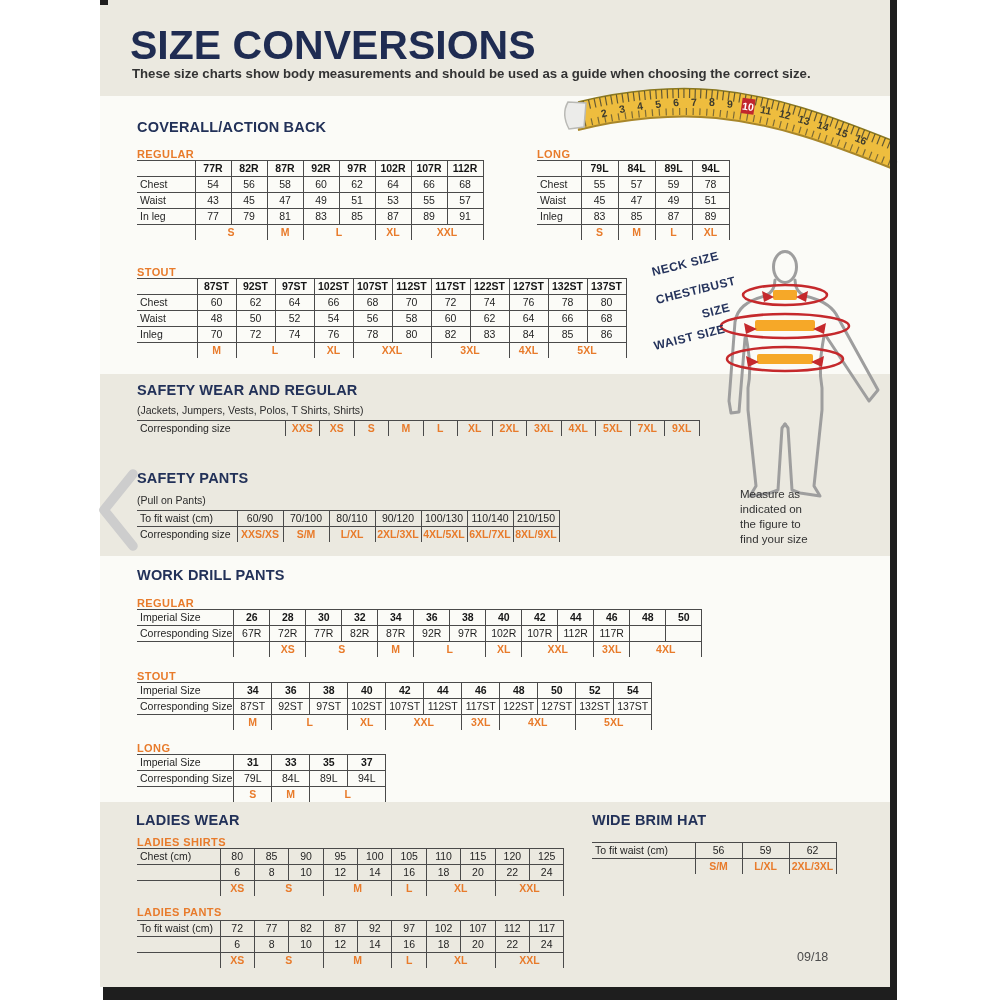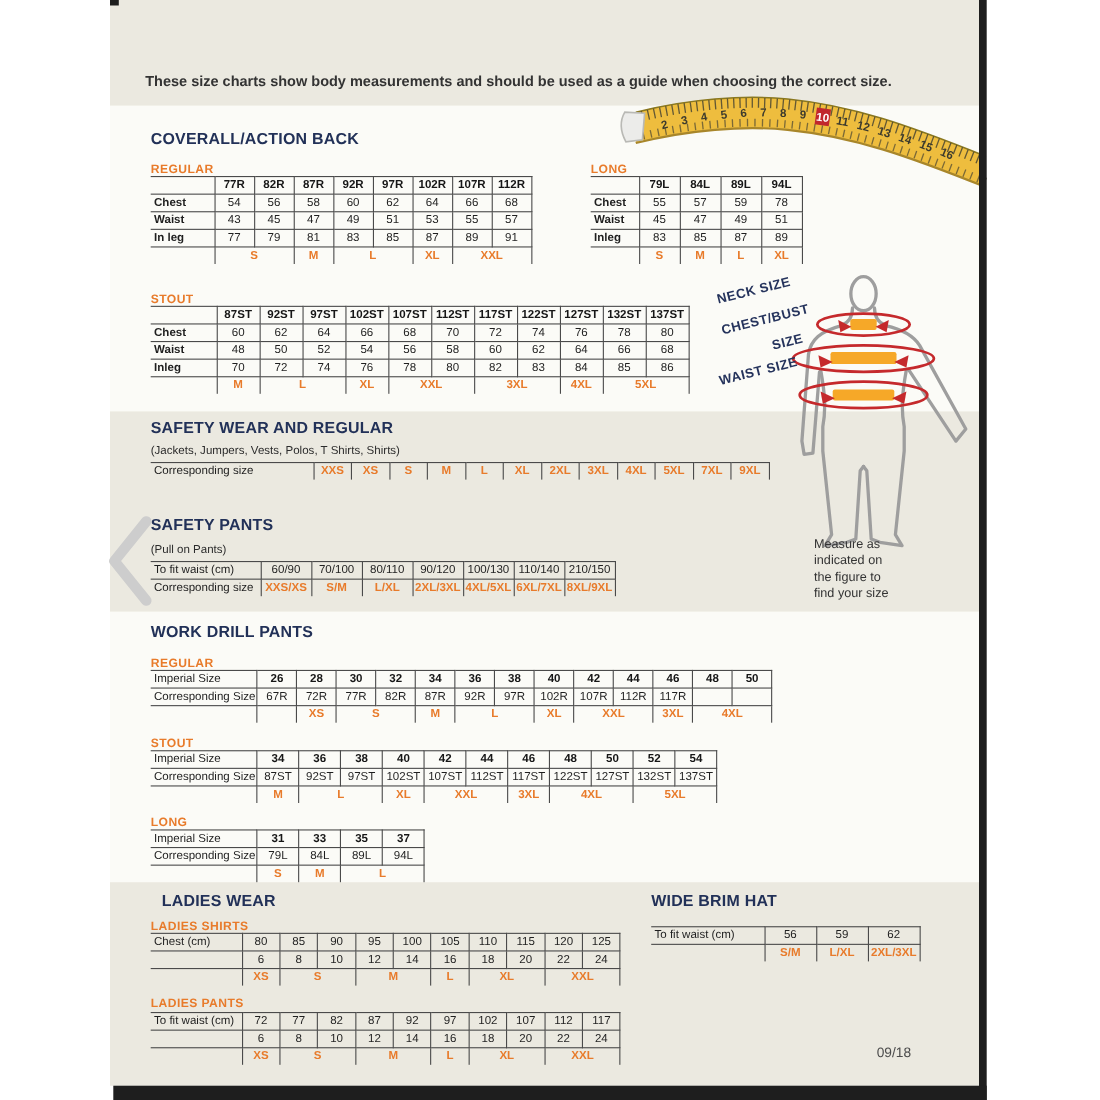--- a/index.html
+++ b/index.html
@@ -19,21 +19,21 @@
   .subtitle{left:132px;top:66px;font-size:13.2px;font-weight:600;color:#333;z-index:5;}
   .h-section{font-size:14.5px;font-weight:800;color:#223158;letter-spacing:.2px;z-index:5;}
   .h-sub{font-size:11px;font-weight:700;color:#e87b2b;letter-spacing:.4px;z-index:5;}
   .note{font-size:10.5px;color:#2c2c2c;z-index:5;}
   .footer{left:797px;top:950px;font-size:12.5px;color:#4c4c4c;z-index:5;}
 
   table.size-table{border-collapse:collapse;table-layout:fixed;z-index:6;position:absolute;}
   .size-table td{border:1px solid #4a4a4a;font-size:10.5px;height:15px;line-height:15px;
                  text-align:center;padding:0 1px;color:#1f1f1f;white-space:nowrap;vertical-align:middle;}
   .size-table td.label{text-align:left;border-left:none;padding-left:3px;}
-  .size-table td.label.b{font-weight:700;}
+  .size-table td.label.b{font-weight:400;}
   .size-table td.head{font-weight:700;color:#161616;}
   .size-table tr.orange td{border-bottom:none;}
   .size-table tr.orange td.val{color:#e87b2b;font-weight:700;}
   .size-table tr.sizes td{border-bottom:none;color:#e87b2b;font-weight:700;}
   .size-table tr.sizes td.spacer{border-left:none;}
 
   svg text{font-family:"Liberation Sans","DejaVu Sans",sans-serif;}
   .tnum{font-size:10.5px;font-weight:700;fill:#3d3b2e;text-anchor:middle;}
   .tnum.hi{fill:#ffffff;}
   .fig-label{font-size:12px;font-weight:800;fill:#25335c;letter-spacing:.5px;}
@@ -45,20 +45,21 @@
 <div id="screen">
   <div class="page">
     <div class="band band1"></div>
     <div class="band band2"></div>
     <div class="band band3"></div>
   </div>
   <div class="edge-right"></div>
   <div class="edge-bottom"></div>
   <div class="notch"></div>
 
+  <div class="abs title">SIZE CONVERSIONS</div>
   <div class="abs subtitle">These size charts show body measurements and should be used as a guide when choosing the correct size.</div>
 
   <svg class="abs" style="left:556px;top:80px;z-index:8;" width="344" height="95" viewBox="0 0 344 95">
     <path d="M 22,22 C 70,10 120,6 160,10 C 220,16 270,34 340,62 L 340,90 C 270,62 220,44 160,38 C 120,34 70,38 22,50 Z" fill="#eebd3e"></path>
     <path d="M 22,22 C 70,10 120,6 160,10 C 220,16 270,34 340,62" fill="none" stroke="#8a7820" stroke-width="1.4"></path>
     <path d="M 22,50 C 70,38 120,34 160,38 C 220,44 270,62 340,90" fill="none" stroke="#a8862a" stroke-width="2"></path>
     <path d="M 22,27 C 70,15 120,11 160,15 C 220,21 270,39 340,67" fill="none" stroke="#4a4633" stroke-width="9" stroke-dasharray="1.2 4.4" opacity="0.85"></path>
     <path d="M 22,45 C 70,33 120,29 160,33 C 220,39 270,57 340,85" fill="none" stroke="#4a4633" stroke-width="7" stroke-dasharray="1.2 5.6" opacity="0.7"></path>
     <path d="M 12,22 q -7,12 1,27 l 15,-2 l 2,-24 z" fill="#ececea" stroke="#b9b9b5" stroke-width="1.5"></path>
     <g id="tape-numbers">
@@ -509,21 +510,21 @@
         </tr>
         <tr class="sizes">
           <td class="spacer"></td>
           <td class="size">S</td>
           <td class="size">M</td>
           <td class="size" colspan="2">L</td>
         </tr>
       </tbody>
     </table>
 
-  <div class="abs h-section" style="left:147px;top:812px;">LADIES WEAR</div>
+  <div class="abs h-section" style="left:136px;top:812px;">LADIES WEAR</div>
   <div class="abs h-sub" style="left:137px;top:836px;">LADIES SHIRTS</div>
   <table class="size-table" style="left:137px;top:848px;">
       <colgroup>
         <col style="width: 83px;">
         <col style="width: 34.4px;">
         <col style="width: 34.4px;">
         <col style="width: 34.4px;">
         <col style="width: 34.4px;">
         <col style="width: 34.4px;">
         <col style="width: 34.4px;">

